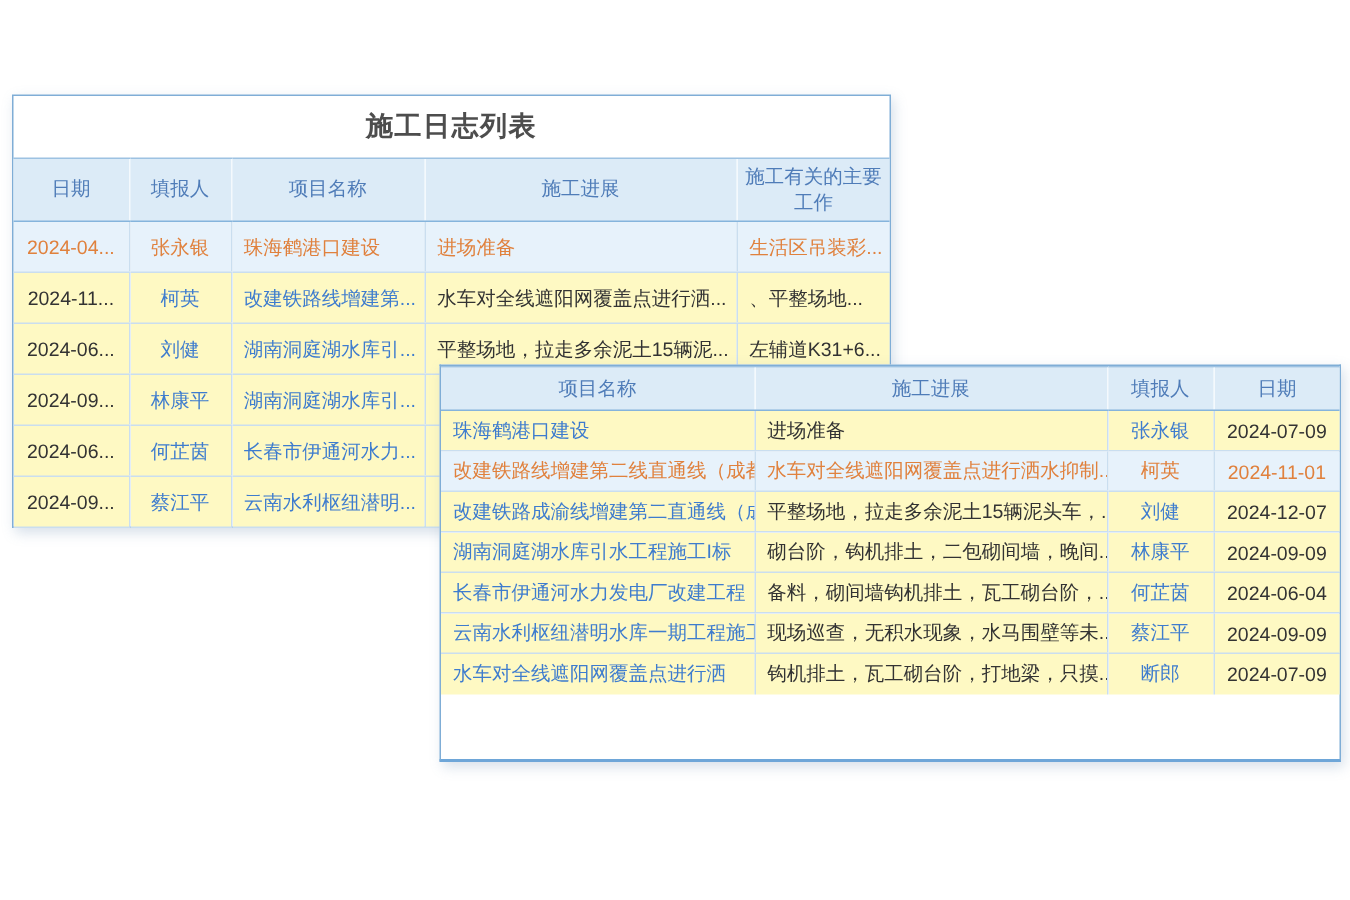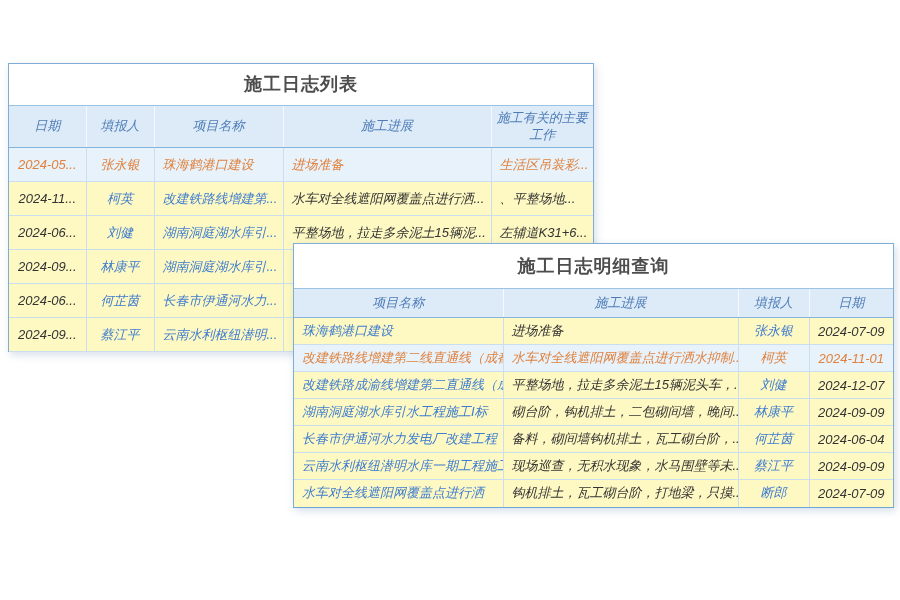--- a/index.html
+++ b/index.html
@@ -20,21 +20,21 @@
   .panel-list   { left:8px;   top:63px;  width:586px; height:289px; z-index:1; }
   .panel-detail { left:293px; top:243px; width:601px; height:265px; z-index:2; border-bottom:2px solid #6ea6d8; }
 
   .panel-title {
     text-align:center; font-weight:bold; font-size:18px; color:#4d4d4d;
     letter-spacing:1px;
   }
   .panel-list   .panel-title { height:41px; line-height:41px; }
   .panel-detail .panel-title { height:44px; line-height:44px; }
 
-  table { border-collapse:collapse; table-layout:fixed; width:100%;font-style:italic; }
+  table { border-collapse:collapse; table-layout:fixed; width:100%; }
 
   th {
     background:#dcebf7; color:#4f7cb8; font-weight:normal; font-size:13px;
     border-top:1px solid #9dc2e2; border-bottom:1px solid #85b4dc;
     border-left:1px solid #f4f9fd;
     text-align:center; padding:2px 4px; line-height:1.25;
   }
   th:first-child { border-left:none; }
 
   td {
@@ -76,21 +76,21 @@
         <tr>
           <th>日期</th>
           <th>填报人</th>
           <th>项目名称</th>
           <th>施工进展</th>
           <th>施工有关的主要工作</th>
         </tr>
       </thead>
       <tbody>
         <tr class="hl">
-          <td class="t-center">2024-05...</td>
+          <td class="t-center">2024-04...</td>
           <td class="t-center blue">张永银</td>
           <td class="blue">珠海鹤港口建设</td>
           <td>进场准备</td>
           <td>生活区吊装彩...</td>
         </tr>
         <tr>
           <td class="t-center">2024-11...</td>
           <td class="t-center blue">柯英</td>
           <td class="blue">改建铁路线增建第...</td>
           <td>水车对全线遮阳网覆盖点进行洒...</td>
@@ -122,21 +122,20 @@
           <td class="t-center blue">蔡江平</td>
           <td class="blue">云南水利枢纽潜明...</td>
           <td></td>
           <td></td>
         </tr>
       </tbody>
     </table>
   </section>
 
   <section class="panel panel-detail">
-    <div class="panel-title">施工日志明细查询</div>
     <table>
       <colgroup>
         <col style="width:209px">
           <col style="width:235px">
           <col style="width:71px">
           <col style="width:84px">
       </colgroup>
       <thead>
         <tr>
           <th>项目名称</th>

